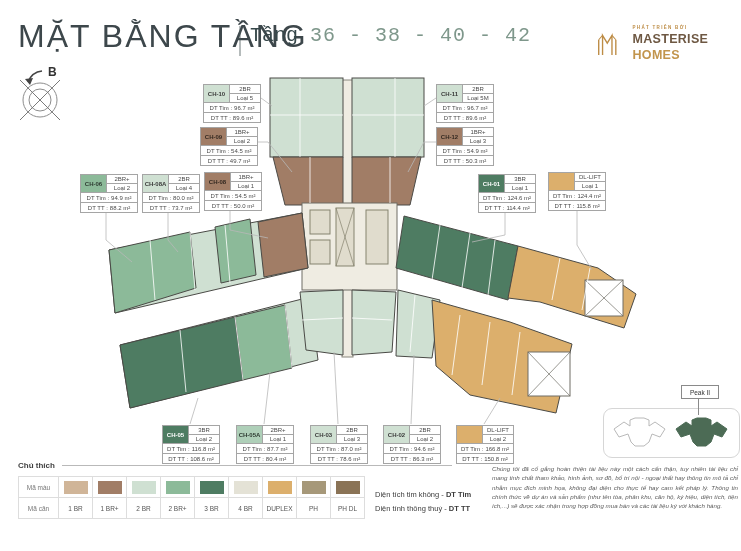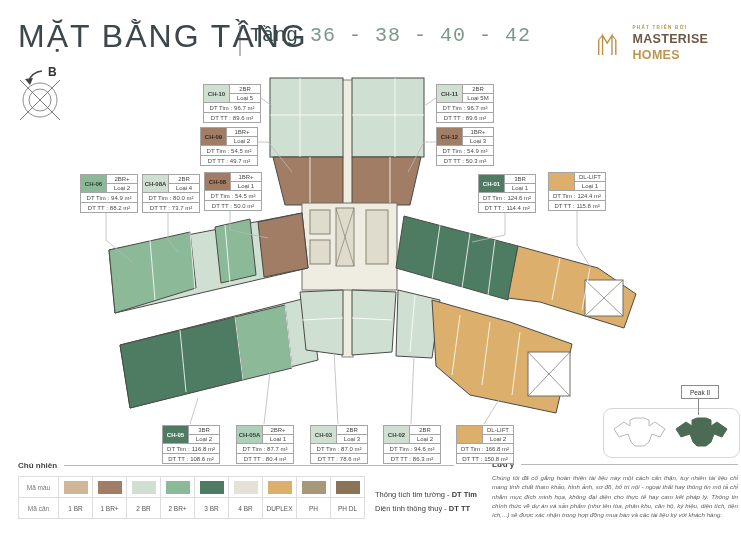--- a/index.html
+++ b/index.html
@@ -407,21 +407,21 @@
   <div class="peak-line"></div>
   <div class="minimap">
     <svg width="133" height="46" viewBox="0 0 133 46">
       <path d="M10 20 L20 13 L26 17 L26 11 L31 9 L40 9 L45 11 L45 17 L51 13 L61 20 L56 28 L48 25 L45 33 L40 37 L31 37 L27 33 L24 25 L15 28 Z" fill="none" stroke="#b9b9b9" stroke-width="1"></path>
       <path d="M72 20 L82 13 L88 17 L88 11 L93 9 L102 9 L107 11 L107 17 L113 13 L123 20 L118 28 L110 25 L107 33 L102 37 L93 37 L89 33 L86 25 L77 28 Z" fill="#4c6b55" stroke="#4c6b55"></path>
     </svg>
   </div>
 
   <div class="legend">
     <div class="sec-head">
-        <span>Chú nhiên</span>
+        <span>Chú thích</span>
         <span class="rule lg-rule"></span>
       </div>
     <div class="lg-grid">
       <div class="lg-cell lg-label">Mã màu</div>
       <div class="lg-cell">
           <span class="swatch" style="background: rgb(208, 181, 152);"></span>
         </div>
       <div class="lg-cell">
           <span class="swatch" style="background: rgb(161, 125, 102);"></span>
         </div>
@@ -453,25 +453,21 @@
       <div class="lg-cell">2 BR+</div>
       <div class="lg-cell">3 BR</div>
       <div class="lg-cell">4 BR</div>
       <div class="lg-cell">DUPLEX</div>
       <div class="lg-cell">PH</div>
       <div class="lg-cell">PH DL</div>
     </div>
   </div>
 
   <div class="dtnote">
-    <div><span>Thông tích tim tường - </span><b>DT Tim</b></div>
+    <div><span>Diện tích tim không - </span><b>DT Tim</b></div>
     <div><span>Diện tính thông thuỷ - </span><b>DT TT</b></div>
   </div>
 
   <div class="luuy">
-    <div class="sec-head">
-        <span>Lưu ý</span>
-        <span class="rule"></span>
-      </div>
     <p>Chúng tôi đã cố gắng hoàn thiện tài liệu này một cách cẩn thận, tuy nhiên tài liệu chỉ mang tính chất tham khảo, hình ảnh, sơ đồ, bố trí nội - ngoại thất hay thông tin mô tả chỉ nhằm mục đích minh họa, không đại diện cho thực tế hay cam kết pháp lý. Thông tin chính thức về dự án và sản phẩm (như tên tòa, phân khu, căn hộ, ký hiệu, diện tích, tiện ích,...) sẽ được xác nhận trong hợp đồng mua bán và các tài liệu ký với khách hàng.</p>
   </div>
 
 </div>
 
 </body></html>

